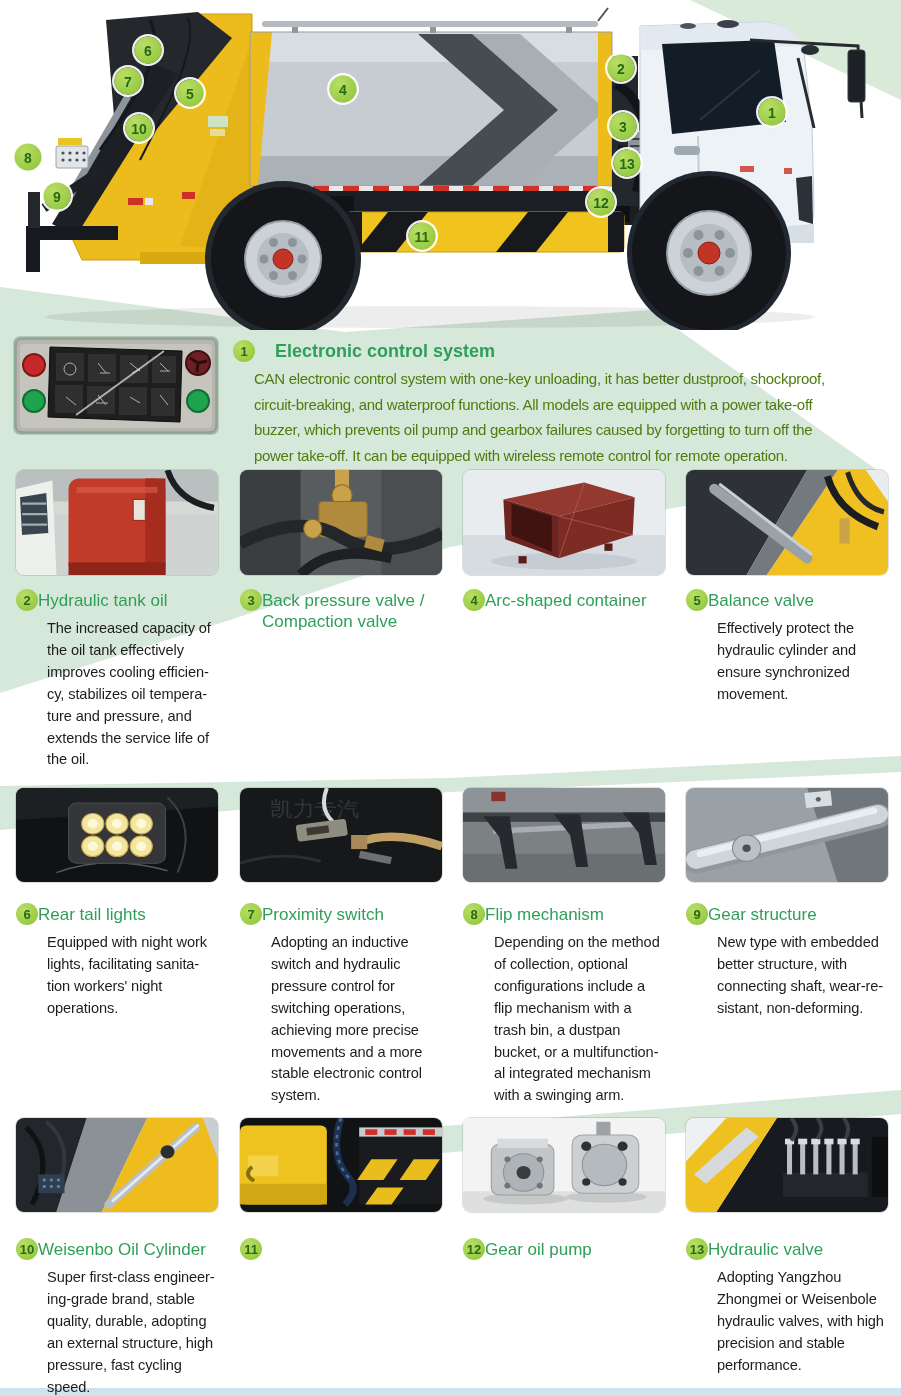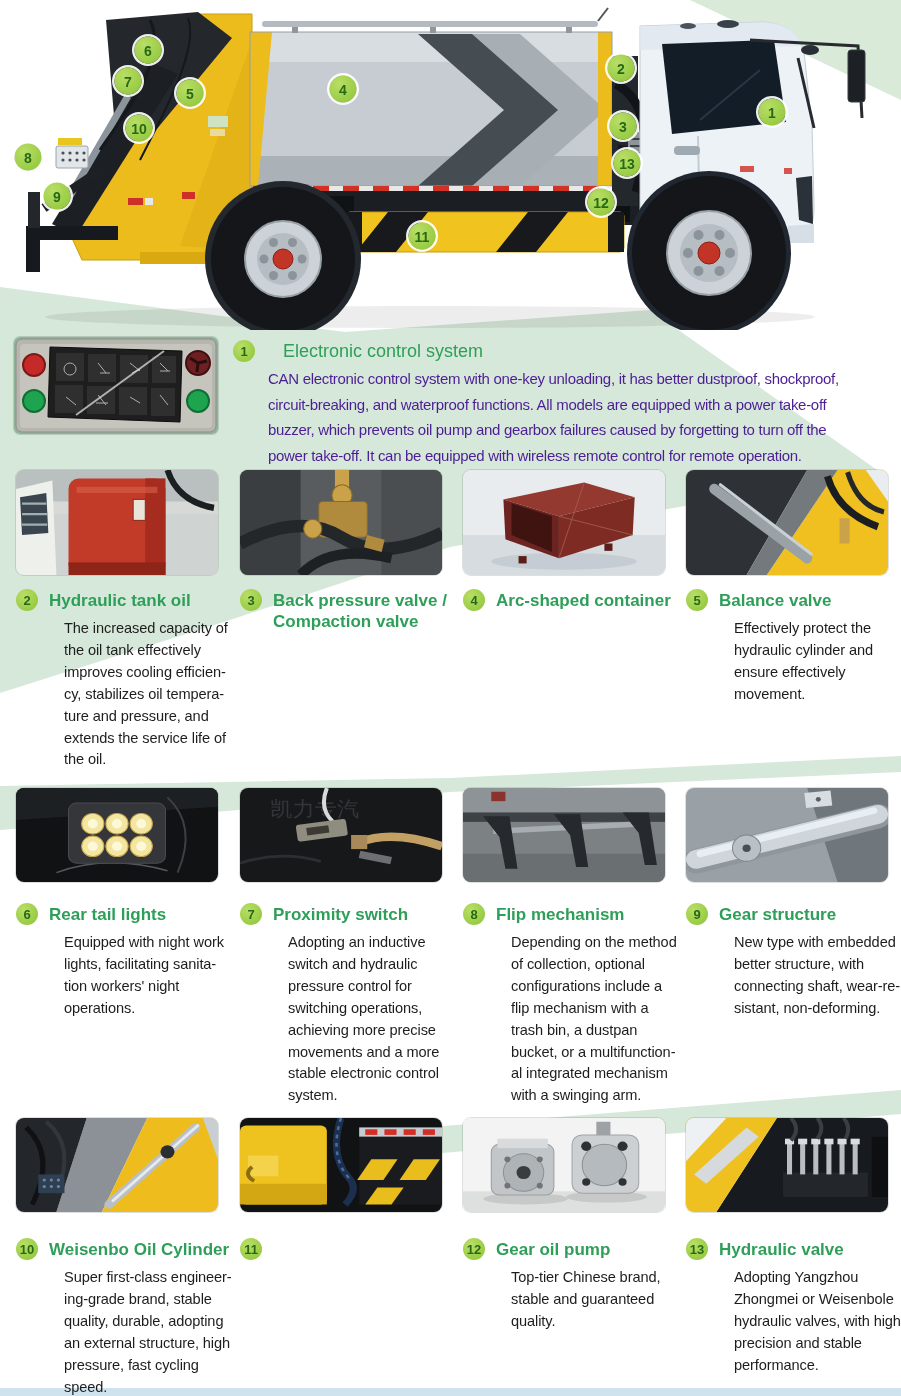--- a/index.html
+++ b/index.html
@@ -13,32 +13,32 @@
      color:#276a16;font-weight:bold;font-size:14px;display:flex;align-items:center;
      justify-content:center;transform:translate(-50%,-50%);}
   .badge{display:inline-flex;flex:0 0 auto;align-items:center;justify-content:center;
      width:22px;height:22px;border-radius:50%;
      background:radial-gradient(circle at 35% 30%,#b9de66,#8cc437);
      color:#276a16;font-weight:bold;font-size:13px;}
   .intro{position:absolute;left:0;top:0;z-index:2;}
   .intro-tile{position:absolute;left:14px;top:337px;width:204px;height:97px;border-radius:6px;
      overflow:hidden;box-shadow:0 0 0 1px rgba(120,140,125,.35);}
   .intro-head{position:absolute;left:233px;top:340px;display:flex;align-items:flex-start;}
-  .intro-title{margin-left:28px;margin-top:1px;font-size:18px;font-weight:normal;color:#2e9f58;white-space:pre;}
-  .intro-body{position:absolute;left:268px;top:366px;font-size:15px;line-height:25.7px;
-     letter-spacing:-0.3px;white-space:pre;color:#4c1d95;}
+  .intro-title{margin-left:20px;margin-top:1px;font-size:18px;font-weight:bold;color:#2e9f58;white-space:pre;}
+  .intro-body{position:absolute;left:254px;top:366px;font-size:15px;line-height:25.7px;
+     letter-spacing:-0.3px;white-space:pre;color:#4d7c0f;}
   .card{position:absolute;width:206px;z-index:2;}
   .tile{width:202px;border-radius:8px;overflow:hidden;display:block;box-shadow:0 0 0 1px rgba(120,130,125,.25);}
   .r2 .tile{height:105px;} .r3 .tile{height:94px;} .r4 .tile{height:94px;}
   .tile svg{display:block;width:100%;height:100%;}
   .card-head{display:flex;align-items:flex-start;}
   .r2 .card-head{margin-top:14px;} .r3 .card-head{margin-top:21px;} .r4 .card-head{margin-top:26px;}
-  .card-title{margin-left:11px;margin-top:1px;font-size:17px;font-weight:bold;color:#2e9f58;
+  .card-title{margin-top:1px;font-size:17px;font-weight:normal;color:#2e9f58;
      line-height:21px;white-space:pre;}
-  .card-body{margin-left:48px;margin-top:7px;font-size:14.6px;line-height:21.9px;
+  .card-body{margin-left:31px;margin-top:7px;font-size:14.6px;line-height:21.9px;
      letter-spacing:-0.1px;white-space:pre;color:#1d1d1d;}
 </style>
 </head>
 <body>
 
 <div class="page">
 
   <svg class="bg" viewBox="0 0 901 1396" preserveAspectRatio="none">
     <polygon points="690,0 901,0 901,100" fill="#d9ead9"></polygon>
     <polygon points="0,287 345,332 650,310 880,472 450,547 230,620 0,693" fill="#d6e8d9"></polygon>
@@ -307,21 +307,21 @@
         <path d="M160,2 Q170,34 196,40" stroke="#24282b" stroke-width="5" fill="none"></path>
         <rect x="152" y="46" width="10" height="24" fill="#c9a24a"></rect>
       </svg>
     </div>
     <div class="card-head">
         <span class="badge">5</span>
       <div class="card-title">Balance valve</div>
       </div>
     <div class="card-body">Effectively protect the
 hydraulic cylinder and
-ensure effectively
+ensure synchronized
 movement.</div>
   </div>
 
   <div class="card r3" style="left:16px;top:788px">
     <div class="tile">
       <svg viewBox="0 0 200 100" preserveAspectRatio="none">
         <rect width="200" height="100" fill="#101214"></rect>
         <polygon points="0,0 200,0 200,20 0,34" fill="#1d2023"></polygon>
         <path d="M150,10 Q180,40 160,90" stroke="#3c4043" stroke-width="2" fill="none"></path>
         <path d="M40,90 Q90,70 150,88" stroke="#55595c" stroke-width="1.5" fill="none"></path>
@@ -518,23 +518,20 @@
             <circle cx="158" cy="30" r="5"></circle>
             <circle cx="122" cy="68" r="4"></circle>
             <circle cx="158" cy="68" r="4"></circle>
           </g>
       </svg>
     </div>
     <div class="card-head">
         <span class="badge">12</span>
       <div class="card-title">Gear oil pump</div>
       </div>
-    <div class="card-body">Top-tier Chinese brand,
-stable and guaranteed
-quality.</div>
   </div>
 
   <div class="card r4" style="left:686px;top:1118px">
     <div class="tile">
       <svg viewBox="0 0 200 100" preserveAspectRatio="none">
         <polygon points="90,0 200,0 200,100 30,100" fill="#171a1e"></polygon>
         <polygon points="0,0 90,0 30,100 0,100" fill="#efc120"></polygon>
         <polygon points="0,0 40,0 0,46" fill="#eef1f3"></polygon>
         <polygon points="8,60 60,10 72,20 20,70" fill="#d6dadd"></polygon>
         <rect x="96" y="58" width="84" height="26" fill="#23272c"></rect>

